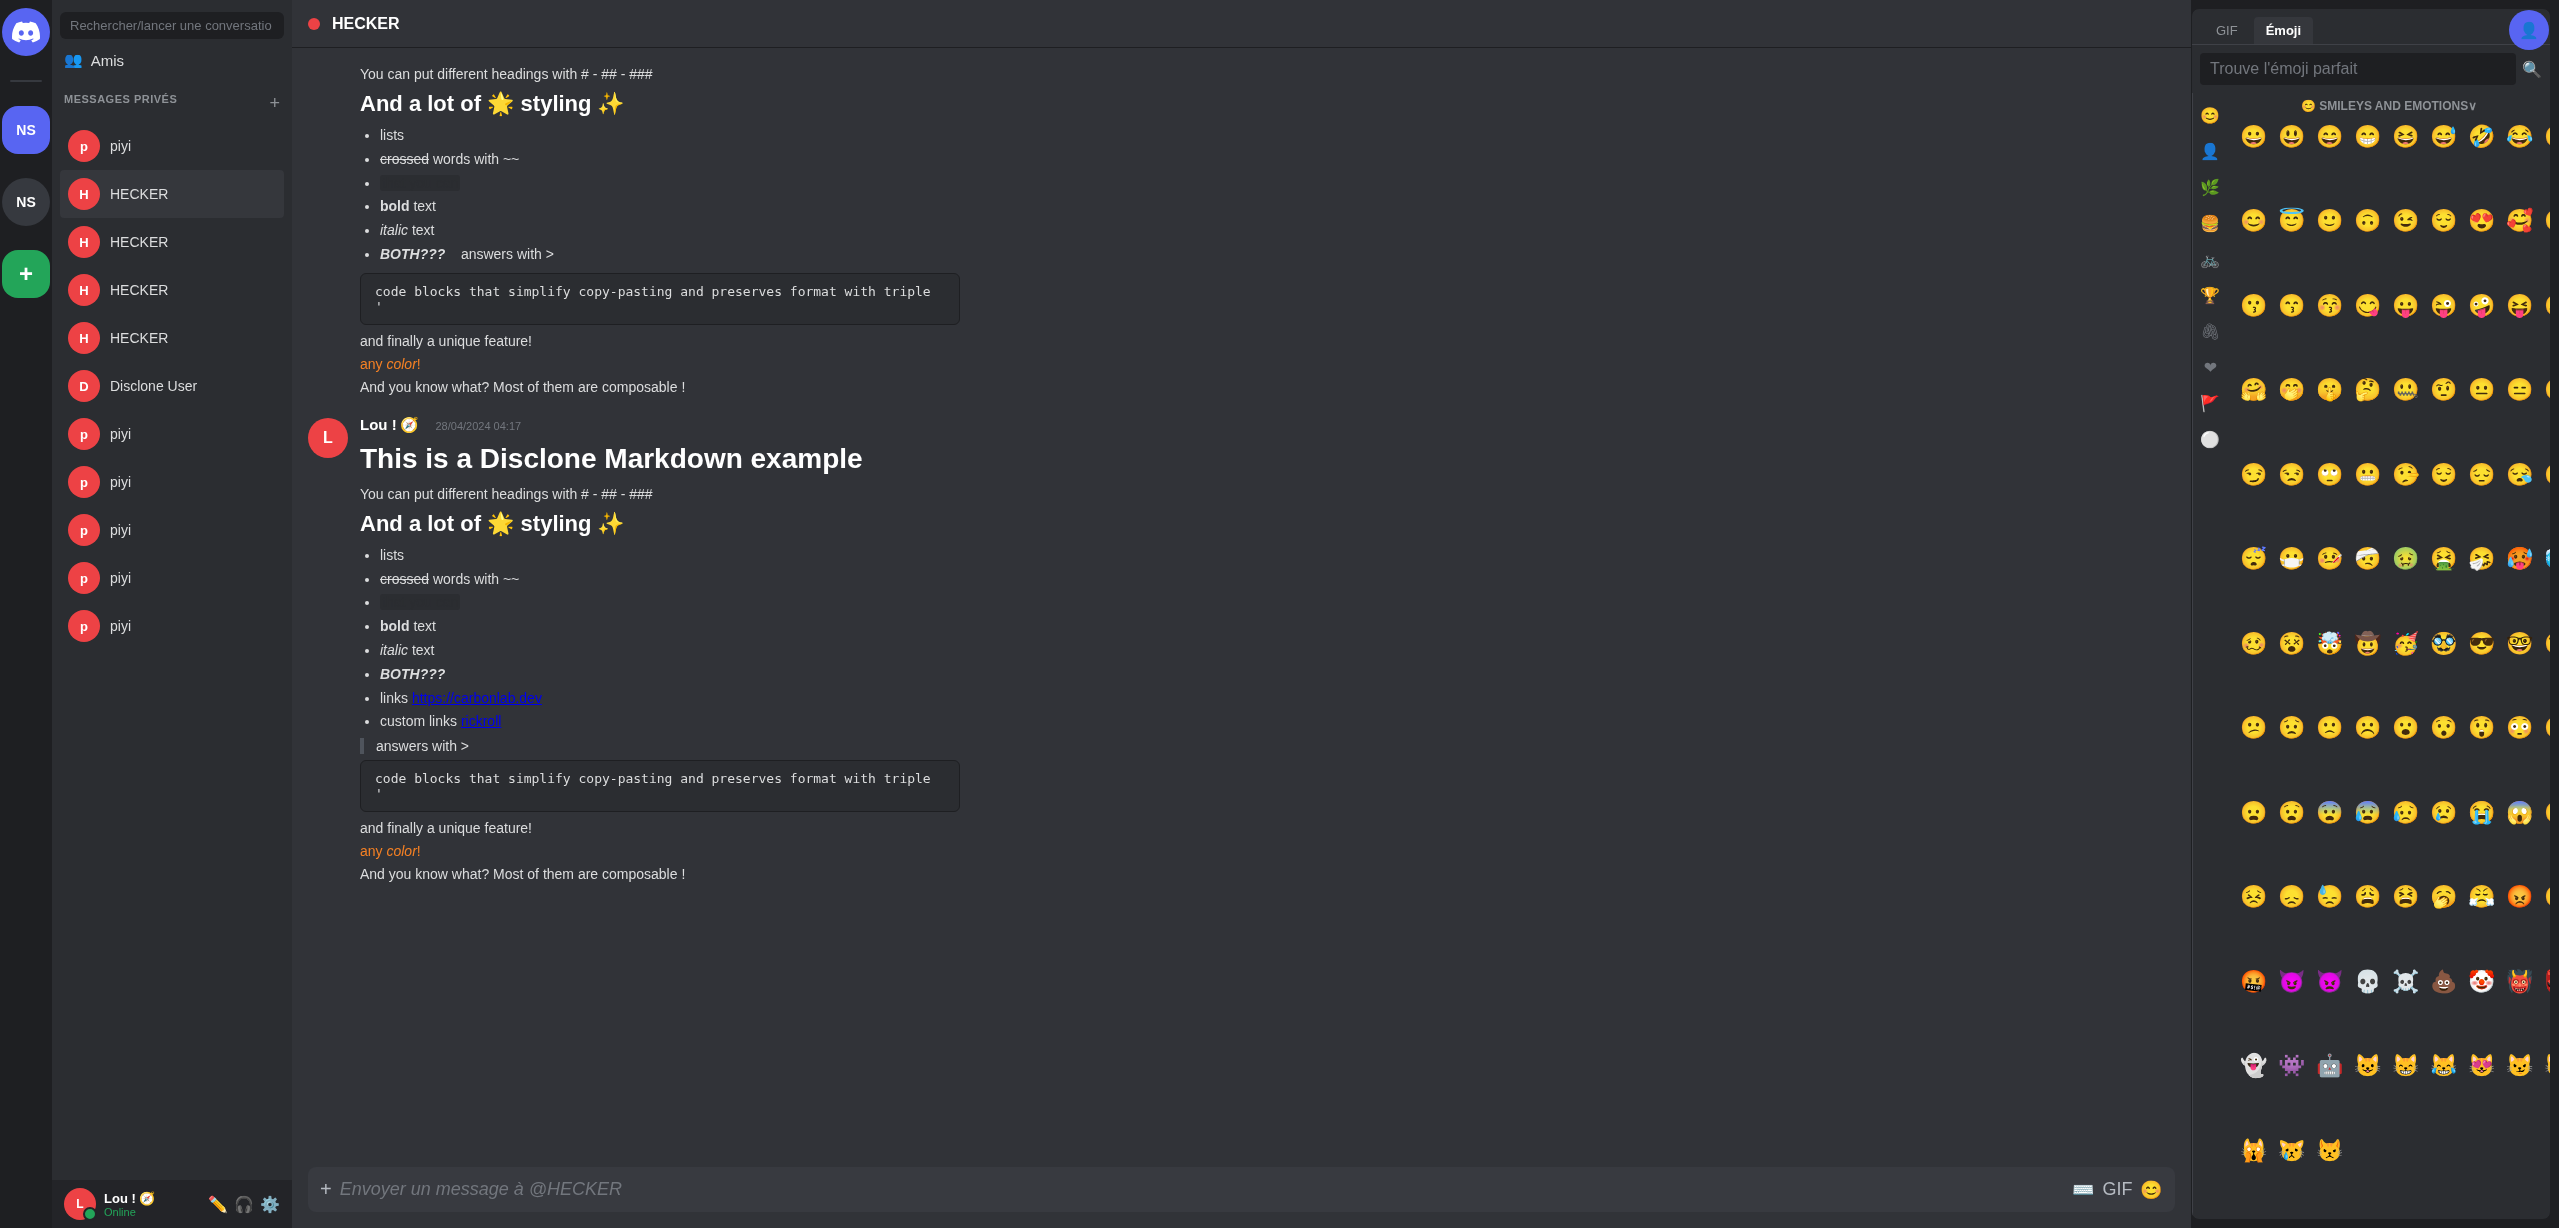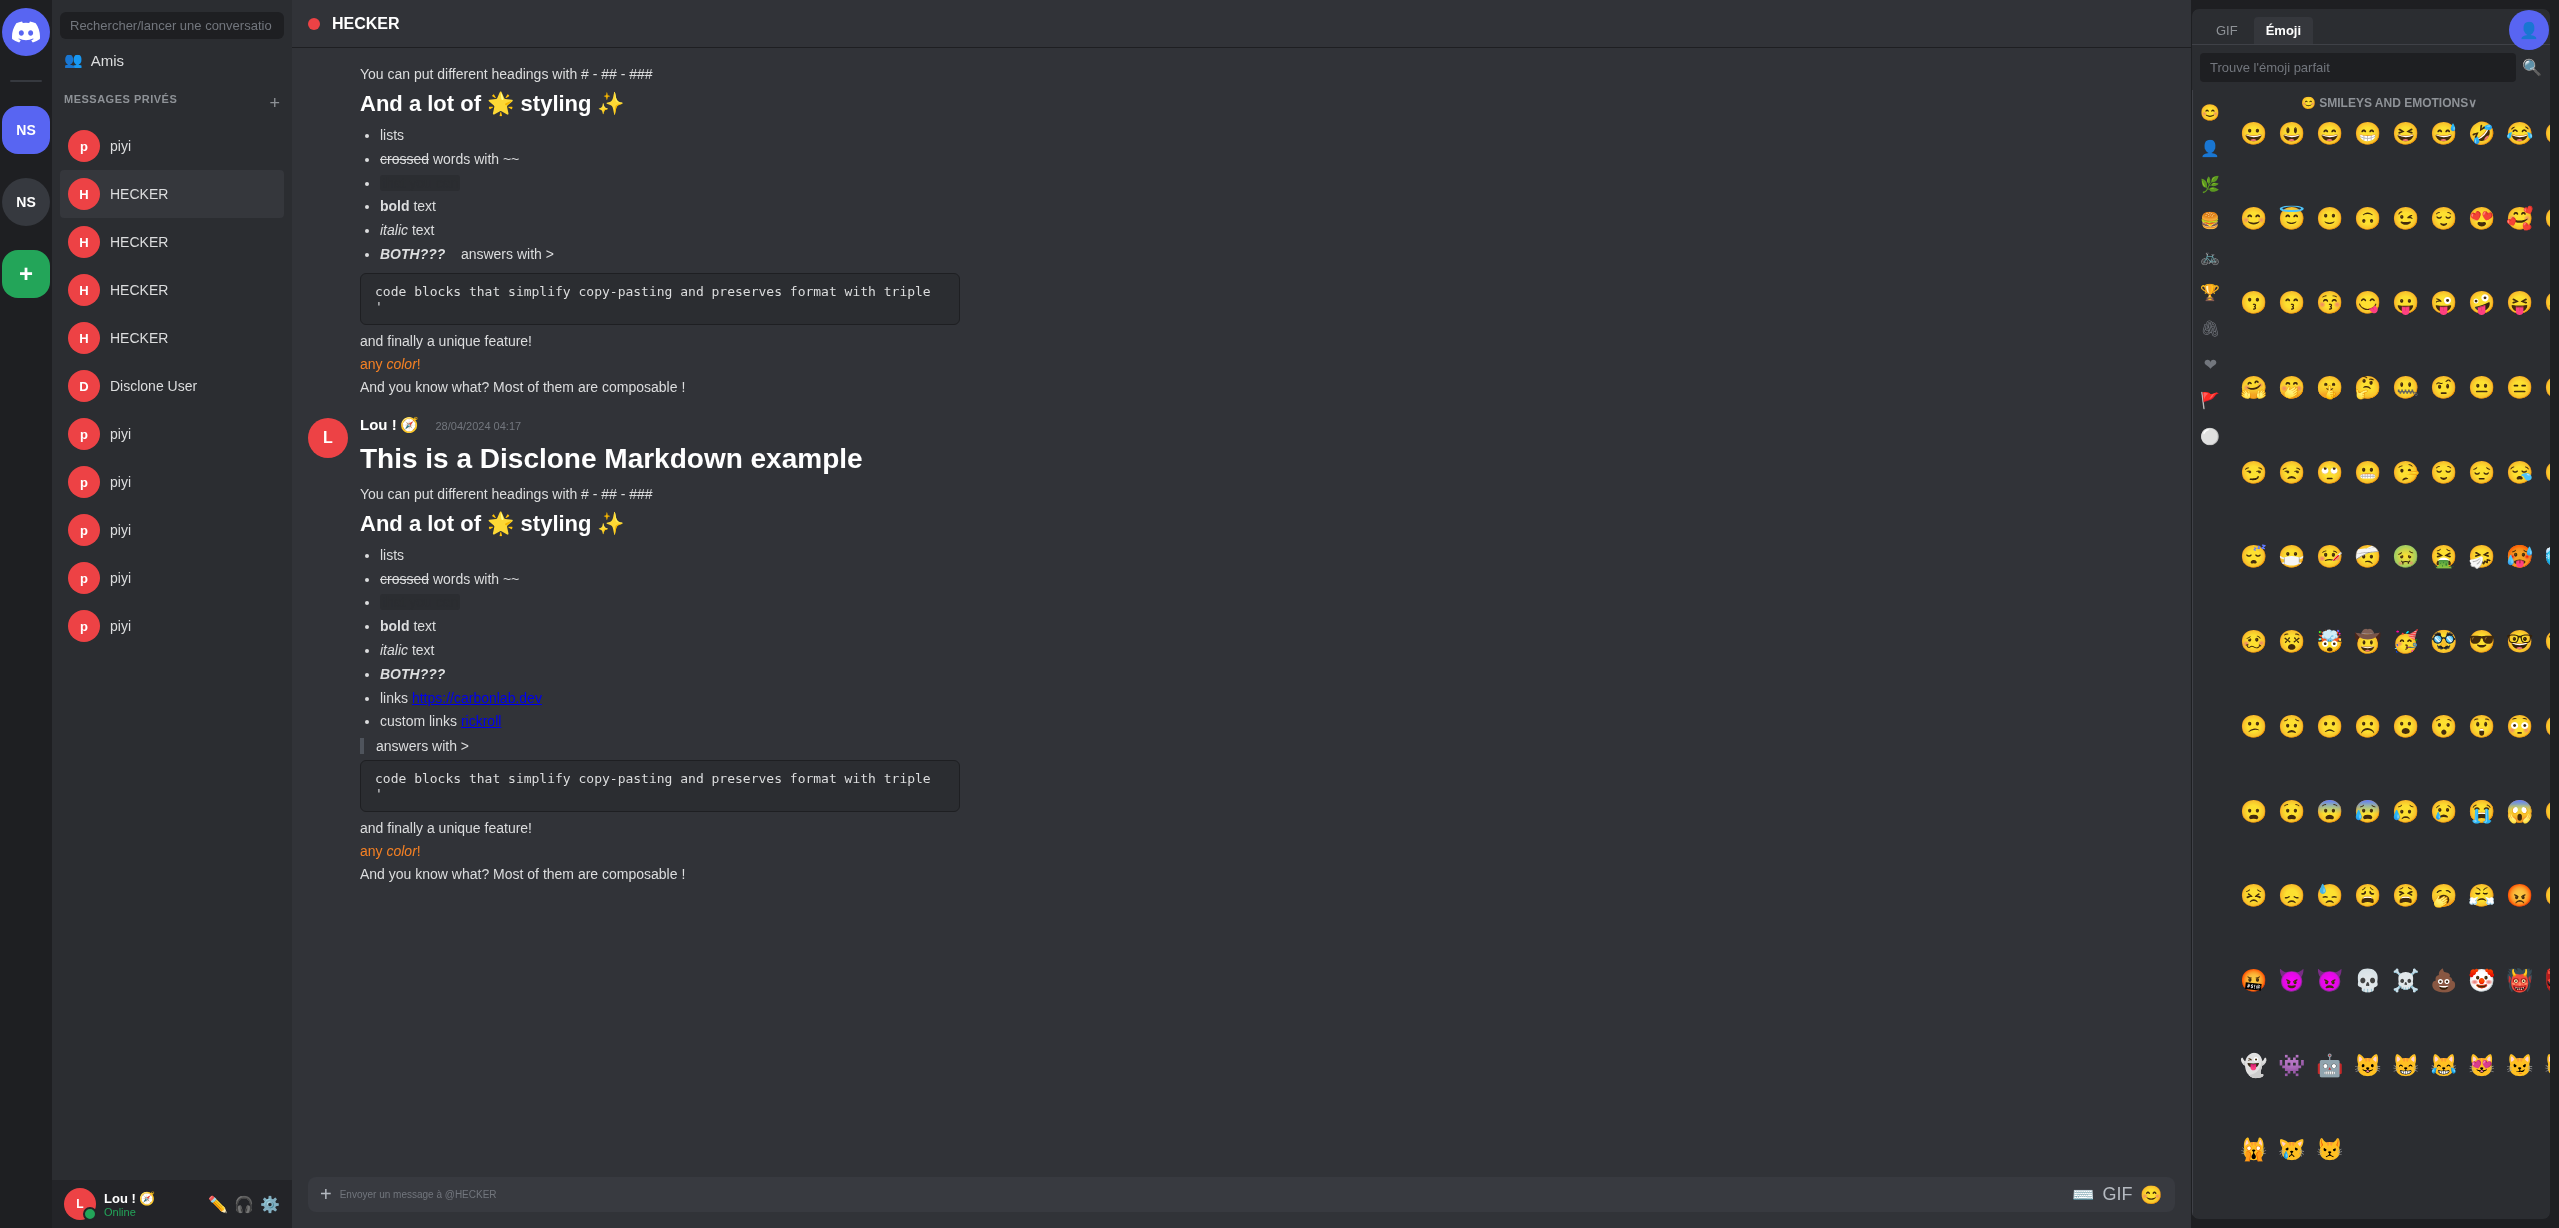--- a/index.html
+++ b/index.html
@@ -249,22 +249,23 @@
       display: flex; align-items: center; gap: 8px;
       padding: 0 12px;
     }
     .chat-input-plus {
       color: #b5bac1; font-size: 20px; cursor: pointer;
       background: none; border: none;
     }
     .chat-input {
       flex: 1;
       background: none; border: none; outline: none;
-      color: #dcddde; font-size: 10px;
+      color: #dcddde; font-size: 18px;
       padding: 12px 0;
+      font-style: italic;
     }
     .chat-input::placeholder { color: #72767d; }
     .chat-input-actions {
       display: flex; gap: 8px; align-items: center;
     }
     .chat-action-btn {
       background: none; border: none;
       color: #b5bac1; font-size: 18px; cursor: pointer;
     }
 
@@ -299,21 +300,21 @@
     }
     .emoji-search {
       padding: 8px;
       display: flex; align-items: center; gap: 6px;
     }
     .emoji-search input {
       flex: 1;
       background: #1e1f22;
       border: none; border-radius: 4px;
       padding: 7px 10px;
-      color: #dcddde; font-size: 13px; outline: none;
+      color: #dcddde; font-size: 16px; outline: none;
     }
     .emoji-search input::placeholder { color: #72767d; }
     .emoji-search-icon { color: #72767d; font-size: 16px; }
 
     .emoji-section-title {
       padding: 6px 12px 2px 12px;
       font-size: 11px; font-weight: 700;
       color: #8e9297; text-transform: uppercase;
       display: flex; align-items: center; justify-content: center;
     }

